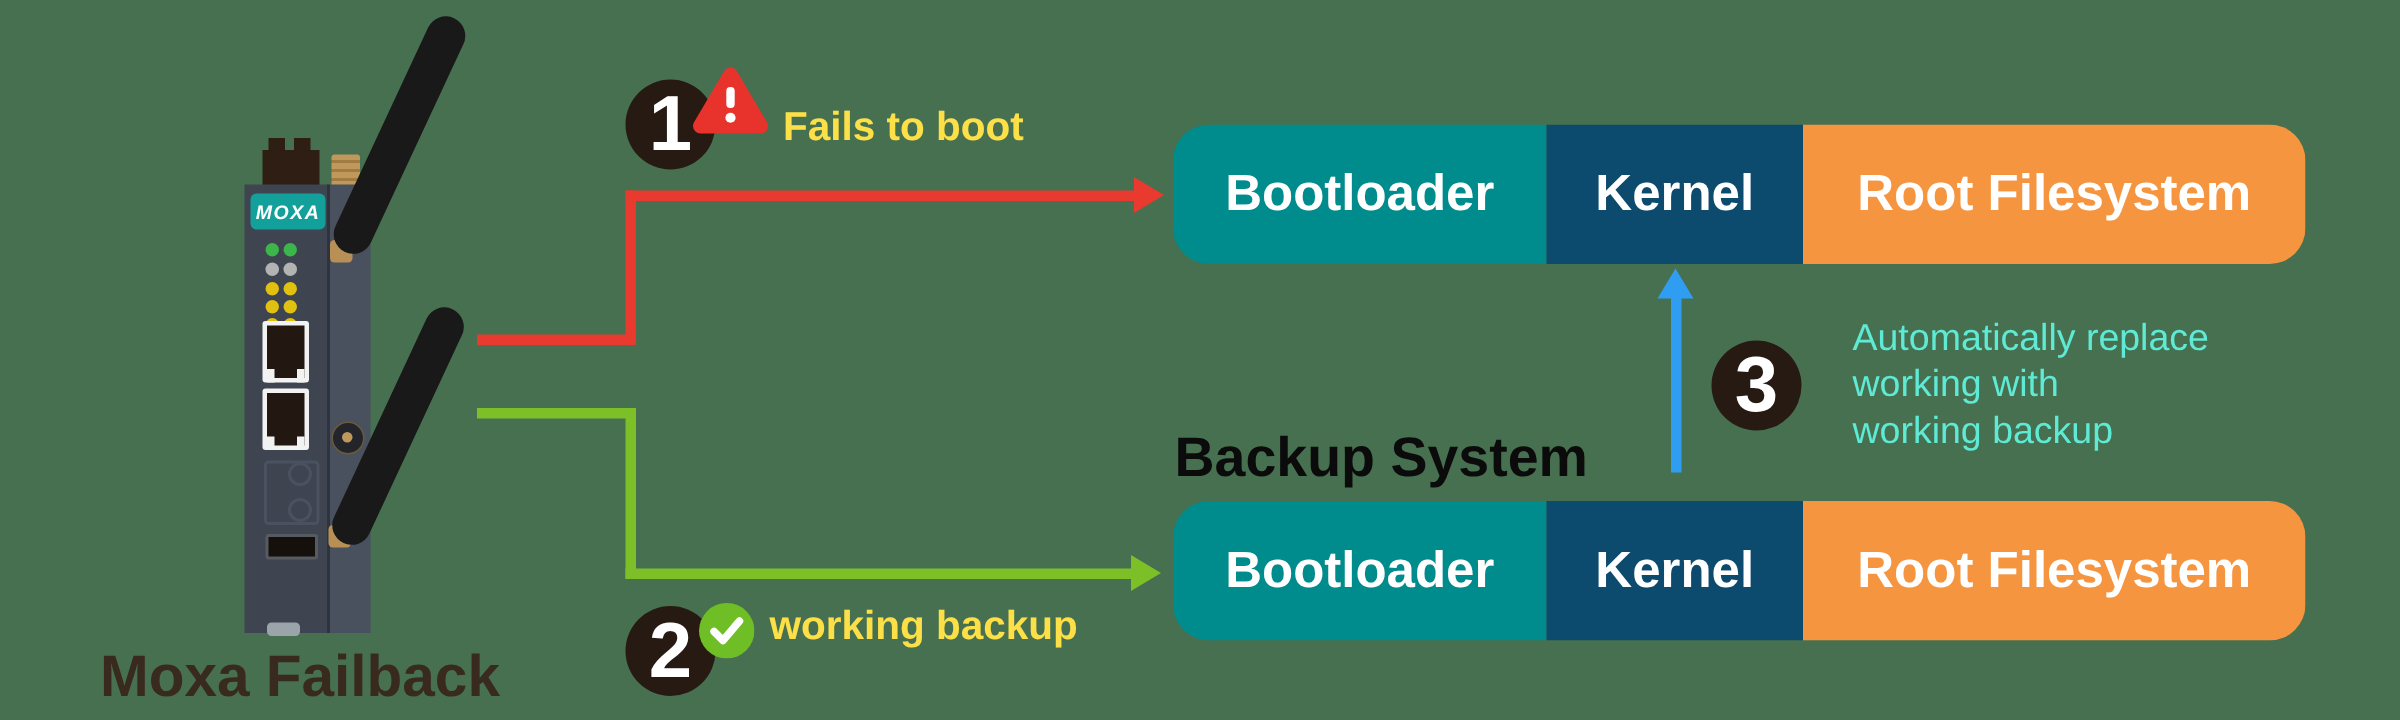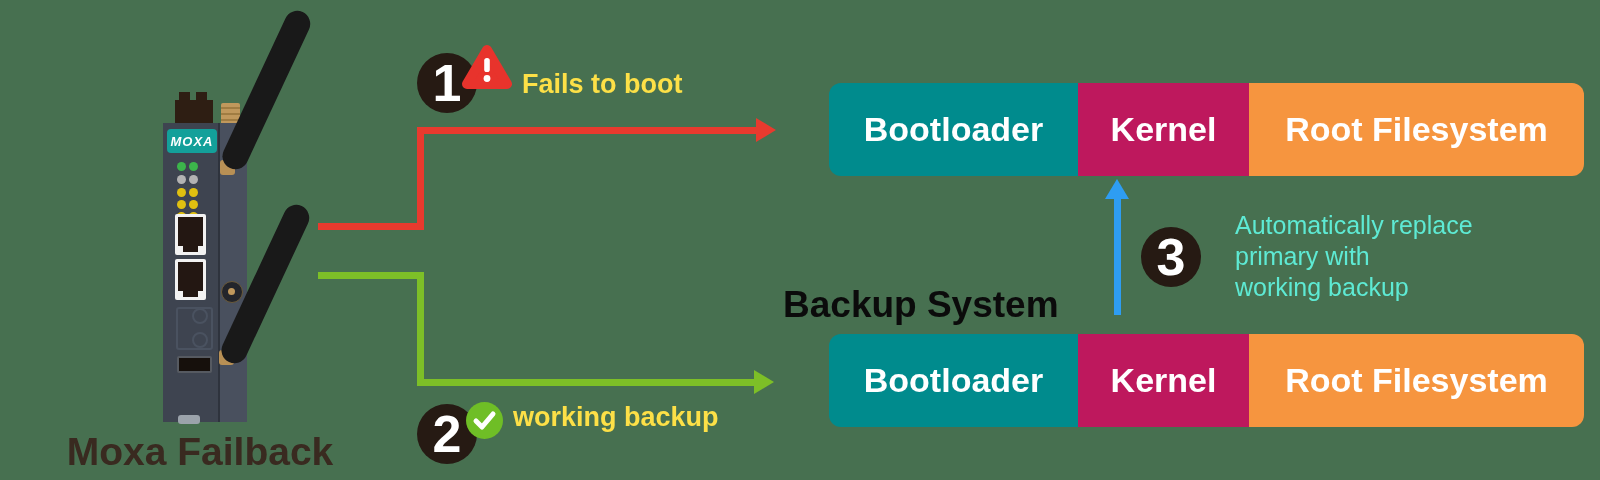--- a/index.html
+++ b/index.html
@@ -38,24 +38,24 @@
   .head-up{position:absolute;width:0;height:0;border-left:12px solid transparent;border-right:12px solid transparent;}
 
   
   .badge{position:absolute;width:60px;height:60px;border-radius:50%;background:#261a13;color:#fff;
          font-weight:bold;font-size:52px;display:flex;align-items:center;justify-content:center;}
   .note-bold{position:absolute;font-weight:bold;font-size:27px;line-height:32px;color:#fde047;}
   .note-reg{position:absolute;font-size:25px;line-height:31px;color:#5eead4;}
 
   
   .sys-title{position:absolute;left:783px;font-weight:bold;font-size:37px;color:#0b0b0b;}
-  .bar{position:absolute;left:829px;width:755px;height:93px;border-radius:12px;overflow:hidden;display:flex;}
+  .bar{position:absolute;left:782px;width:755px;height:93px;border-radius:24px;overflow:hidden;display:flex;}
   .cell{height:100%;display:flex;align-items:center;justify-content:center;color:#fff;font-weight:bold;font-size:34px;}
   .cell-boot{width:249px;background:#008b8d;}
-  .cell-kern{width:171px;background:#be185d;}
+  .cell-kern{width:171px;background:#0c4a6e;}
   .cell-root{width:335px;background:#f6953f;}
 </style>
 </head>
 <body>
 
 <div class="stage">
 
   <div>
     <div class="term-block"></div>
     <div class="term-bump" style="left:179px;"></div>
@@ -139,21 +139,21 @@
     <circle cx="18.5" cy="18.5" r="18.5" fill="#6fbe26"></circle>
     <polyline points="10,19 16,25 27,12" fill="none" stroke="#fff" stroke-width="5" stroke-linecap="round" stroke-linejoin="round"></polyline>
   </svg>
   <div class="note-bold" style="left:513px;top:401px;">
     <div>working backup</div>
   </div>
 
   <div class="badge" style="left:1141px;top:227px;">3</div>
   <div class="note-reg" style="left:1235px;top:210px;">
     <div>Automatically replace</div>
-    <div>primary with</div>
+    <div>working with</div>
     <div>working backup</div>
   </div>
 
   <div class="bar" style="top:83px;">
     <div class="cell cell-boot">Bootloader</div>
     <div class="cell cell-kern">Kernel</div>
     <div class="cell cell-root">Root Filesystem</div>
   </div>
 
   <div class="sys-title" style="top:284px;">Backup System</div>

